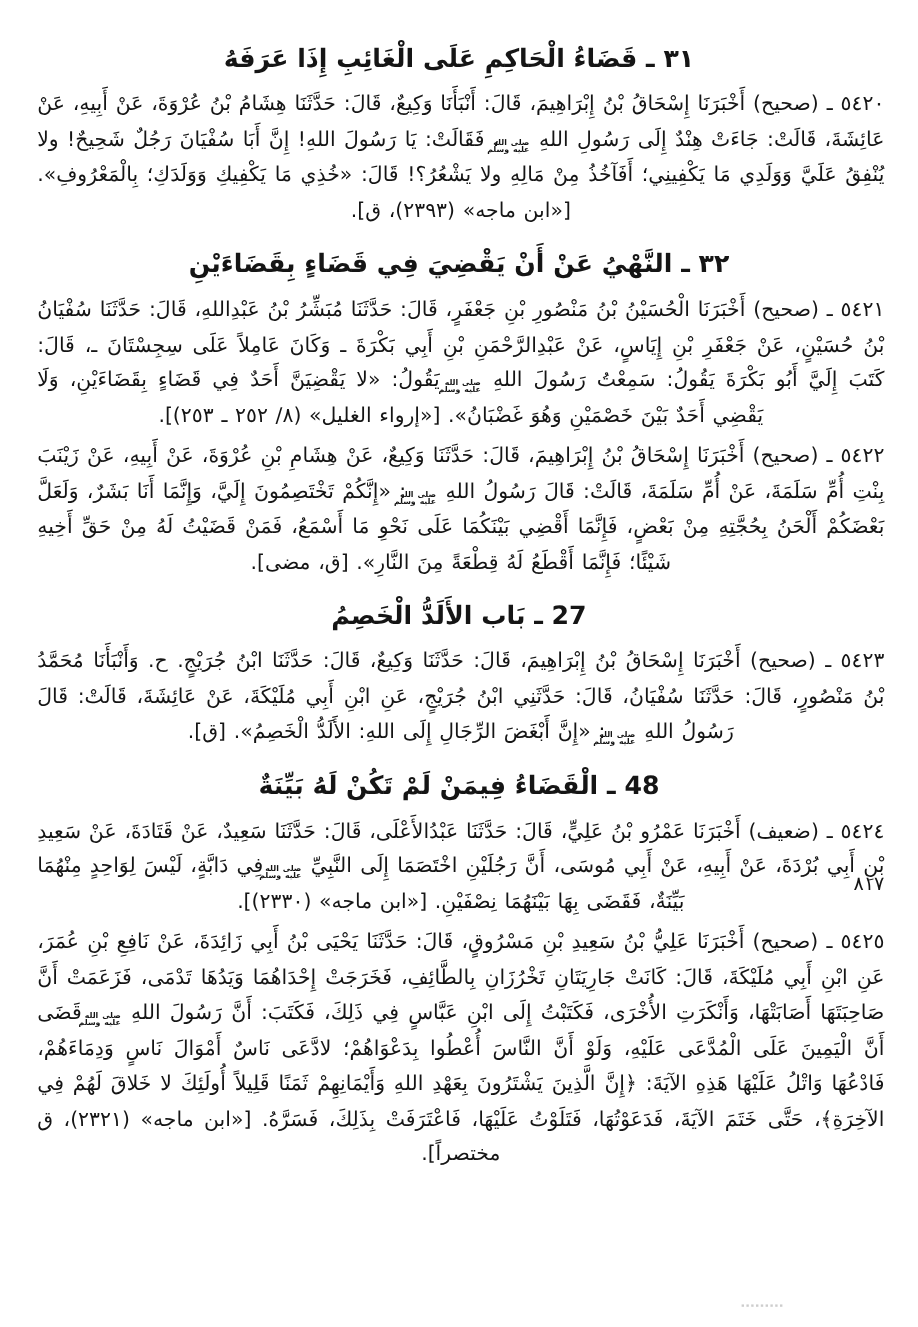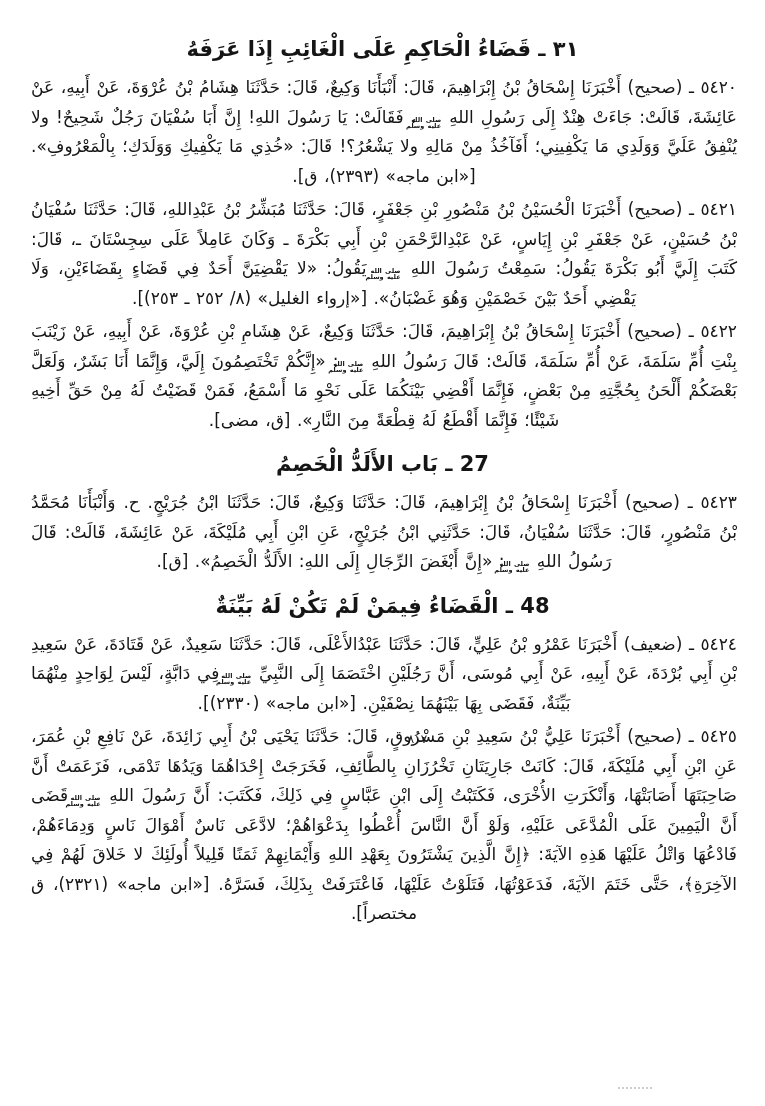--- a/index.html
+++ b/index.html
@@ -61,22 +61,22 @@
     display:block;
     font-size:6.5px;
     line-height:6px;
     white-space:nowrap;
   }
   .page-number{
     position:absolute;
     bottom:46px;
     left:70px;
     right:0;
-    text-align:center;
-    font-size:12px;
+    text-align:right;
+    font-size:16px;
     letter-spacing:4px;
   }
   .scan-artifact{
     position:absolute;
     top:1087px;
     left:590px;
     width:34px;
     border-top:2px dotted #b9b9b9;
     opacity:.7;
   }
@@ -85,20 +85,21 @@
 <body>
 
 <div class="page">
 
   <section class="section">
     <h2 class="section-heading">٣١ ـ قَضَاءُ الْحَاكِمِ عَلَى الْغَائِبِ إِذَا عَرَفَهُ</h2>
     <p class="hadith">٥٤٢٠ ـ (صحيح) أَخْبَرَنَا إِسْحَاقُ بْنُ إِبْرَاهِيمَ، قَالَ: أَنْبَأَنَا وَكِيعٌ، قَالَ: حَدَّثَنَا هِشَامُ بْنُ عُرْوَةَ، عَنْ أَبِيهِ، عَنْ عَائِشَةَ، قَالَتْ: جَاءَتْ هِنْدٌ إِلَى رَسُولِ اللهِ <span class="saw"><span class="saw-line">صلى الله</span><span class="saw-line">عليه وسلم</span></span>، فَقَالَتْ: يَا رَسُولَ اللهِ! إِنَّ أَبَا سُفْيَانَ رَجُلٌ شَحِيحٌ! ولا يُنْفِقُ عَلَيَّ وَوَلَدِي مَا يَكْفِينِي؛ أَفَآخُذُ مِنْ مَالِهِ ولا يَشْعُرُ؟! قَالَ: «خُذِي مَا يَكْفِيكِ وَوَلَدَكِ؛ بِالْمَعْرُوفِ». [«ابن ماجه» (٢٣٩٣)، ق].</p>
   </section>
 
   <section class="section">
+    <h2 class="section-heading">٣٢ ـ النَّهْيُ عَنْ أَنْ يَقْضِيَ فِي قَضَاءٍ بِقَضَاءَيْنِ</h2>
     <p class="hadith">٥٤٢١ ـ (صحيح) أَخْبَرَنَا الْحُسَيْنُ بْنُ مَنْصُورِ بْنِ جَعْفَرٍ، قَالَ: حَدَّثَنَا مُبَشِّرُ بْنُ عَبْدِاللهِ، قَالَ: حَدَّثَنَا سُفْيَانُ بْنُ حُسَيْنٍ، عَنْ جَعْفَرِ بْنِ إِيَاسٍ، عَنْ عَبْدِالرَّحْمَنِ بْنِ أَبِي بَكْرَةَ ـ وَكَانَ عَامِلاً عَلَى سِجِسْتَانَ ـ، قَالَ: كَتَبَ إِلَيَّ أَبُو بَكْرَةَ يَقُولُ: سَمِعْتُ رَسُولَ اللهِ <span class="saw"><span class="saw-line">صلى الله</span><span class="saw-line">عليه وسلم</span></span> يَقُولُ: «لا يَقْضِيَنَّ أَحَدٌ فِي قَضَاءٍ بِقَضَاءَيْنِ، وَلَا يَقْضِي أَحَدٌ بَيْنَ خَصْمَيْنِ وَهُوَ غَضْبَانُ». [«إرواء الغليل» (٨/ ٢٥٢ ـ ٢٥٣)].</p>
   </section>
 
   <section class="section">
     <p class="hadith">٥٤٢٢ ـ (صحيح) أَخْبَرَنَا إِسْحَاقُ بْنُ إِبْرَاهِيمَ، قَالَ: حَدَّثَنَا وَكِيعٌ، عَنْ هِشَامِ بْنِ عُرْوَةَ، عَنْ أَبِيهِ، عَنْ زَيْنَبَ بِنْتِ أُمِّ سَلَمَةَ، عَنْ أُمِّ سَلَمَةَ، قَالَتْ: قَالَ رَسُولُ اللهِ <span class="saw"><span class="saw-line">صلى الله</span><span class="saw-line">عليه وسلم</span></span>: «إِنَّكُمْ تَخْتَصِمُونَ إِلَيَّ، وَإِنَّمَا أَنَا بَشَرٌ، وَلَعَلَّ بَعْضَكُمْ أَلْحَنُ بِحُجَّتِهِ مِنْ بَعْضٍ، فَإِنَّمَا أَقْضِي بَيْنَكُمَا عَلَى نَحْوِ مَا أَسْمَعُ، فَمَنْ قَضَيْتُ لَهُ مِنْ حَقِّ أَخِيهِ شَيْئًا؛ فَإِنَّمَا أَقْطَعُ لَهُ قِطْعَةً مِنَ النَّارِ». [ق، مضى].</p>
   </section>
 
   <section class="section">
     <h2 class="section-heading">27 ـ بَاب الأَلَدُّ الْخَصِمُ</h2>
     <p class="hadith">٥٤٢٣ ـ (صحيح) أَخْبَرَنَا إِسْحَاقُ بْنُ إِبْرَاهِيمَ، قَالَ: حَدَّثَنَا وَكِيعٌ، قَالَ: حَدَّثَنَا ابْنُ جُرَيْجٍ. ح. وَأَنْبَأَنَا مُحَمَّدُ بْنُ مَنْصُورٍ، قَالَ: حَدَّثَنَا سُفْيَانُ، قَالَ: حَدَّثَنِي ابْنُ جُرَيْجٍ، عَنِ ابْنِ أَبِي مُلَيْكَةَ، عَنْ عَائِشَةَ، قَالَتْ: قَالَ رَسُولُ اللهِ <span class="saw"><span class="saw-line">صلى الله</span><span class="saw-line">عليه وسلم</span></span>: «إِنَّ أَبْغَضَ الرِّجَالِ إِلَى اللهِ: الأَلَدُّ الْخَصِمُ». [ق].</p>

